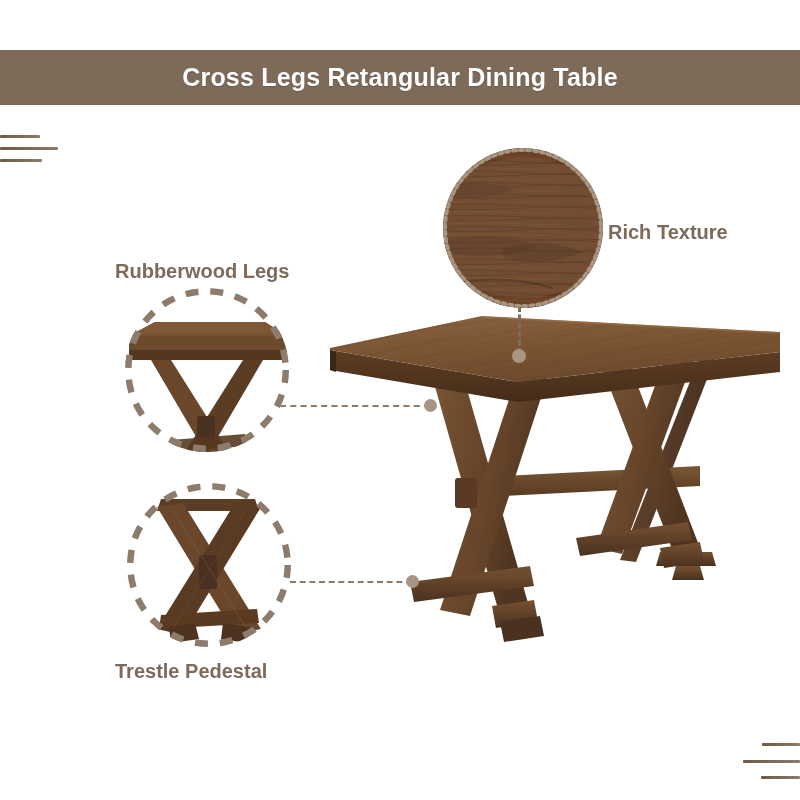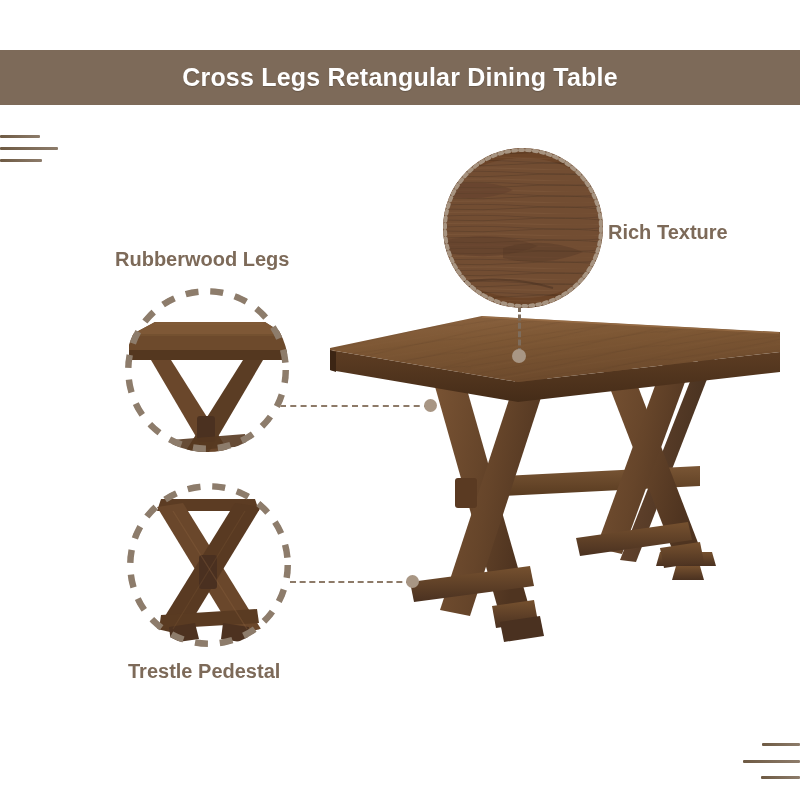--- a/index.html
+++ b/index.html
@@ -55,22 +55,22 @@
   .deco.d6 { right: 0;  top: 776px; width: 39px; }
 
   
   .callout-label {
     position: absolute;
     color: #7d6a59;
     font-size: 20px;
     font-weight: bold;
     white-space: nowrap;
   }
-  .lbl-rubberwood { left: 115px; top: 248px; }
-  .lbl-trestle    { left: 128px; top: 660px; }
+  .lbl-rubberwood { left: 115px; top: 260px; }
+  .lbl-trestle    { left: 115px; top: 660px; }
   .lbl-texture    { left: 608px; top: 221px; }
 
   
   .circle {
     position: absolute;
     border-radius: 50%;
     overflow: visible;
   }
   .circle .ring {
     position: absolute;

